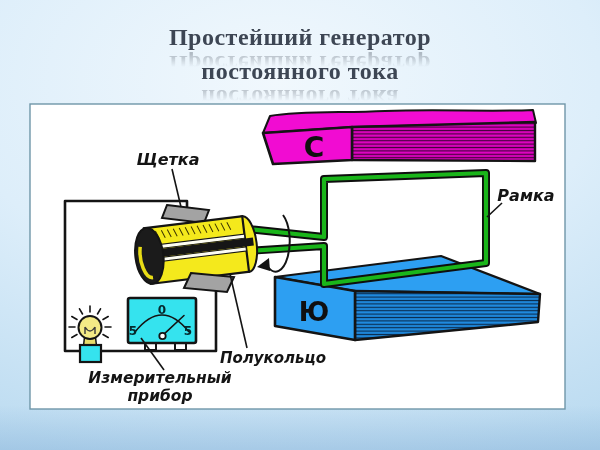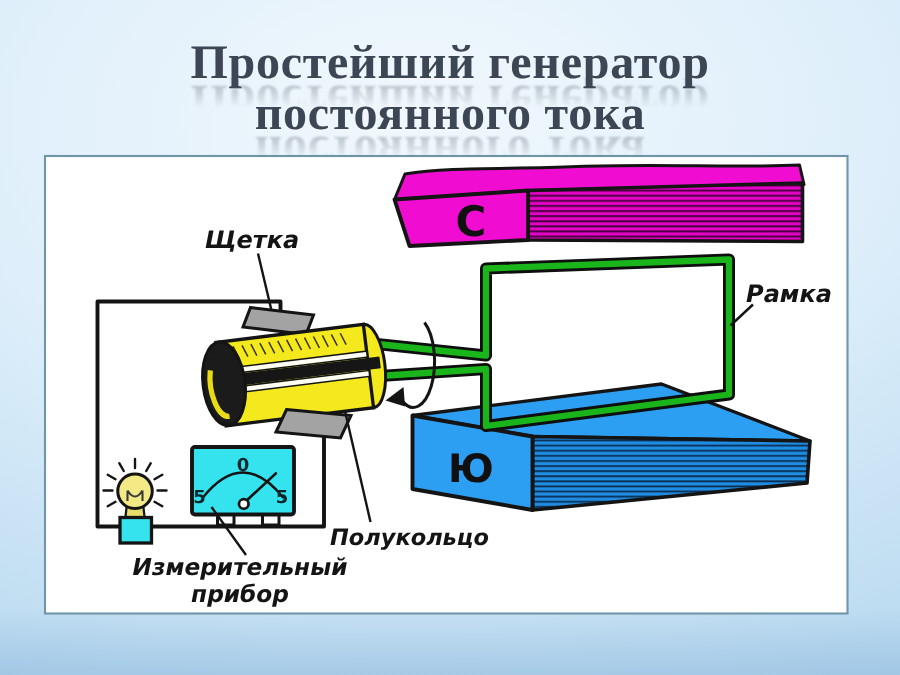--- a/index.html
+++ b/index.html
@@ -5,21 +5,21 @@
   html,body{margin:0;padding:0;}
   body{
     width:600px;height:450px;position:relative;overflow:hidden;
     background:
       linear-gradient(to bottom, rgba(255,255,255,0) 90%, rgba(125,170,212,.38) 100%),
       radial-gradient(135% 115% at 46% 18%, #f1f8fd 0%, #ddeefa 40%, #bddcf1 75%, #a9cfe9 100%);
     font-family:"Liberation Sans", sans-serif;
   }
   .title{position:absolute;left:0;top:0;width:600px;height:104px;
     font-family:"Liberation Serif", serif;font-weight:bold;color:#3d4654;}
-  .t-line{position:absolute;left:0;width:600px;text-align:center;font-size:32px;line-height:1;letter-spacing:.5px;}
+  .t-line{position:absolute;left:0;width:600px;text-align:center;font-size:24px;line-height:1;letter-spacing:.5px;}
   .t-main{position:relative;z-index:2;display:inline-block;
     text-shadow:0 1px 0 rgba(255,255,255,.25);}
   .t-refl{position:absolute;left:0;width:100%;top:27px;z-index:1;
     transform:scaleY(-1);opacity:.33;filter:blur(.7px);
     -webkit-mask-image:linear-gradient(to top,rgba(0,0,0,1) 8%,rgba(0,0,0,0) 62%);
             mask-image:linear-gradient(to top,rgba(0,0,0,1) 8%,rgba(0,0,0,0) 62%);}
   .t1{top:25px;} .t2{top:59px;}
   svg{position:absolute;left:0;top:0;}
   text{user-select:none;}
   .hand{font-family:"DejaVu Sans", sans-serif;font-style:italic;font-weight:bold;fill:#141414;}

